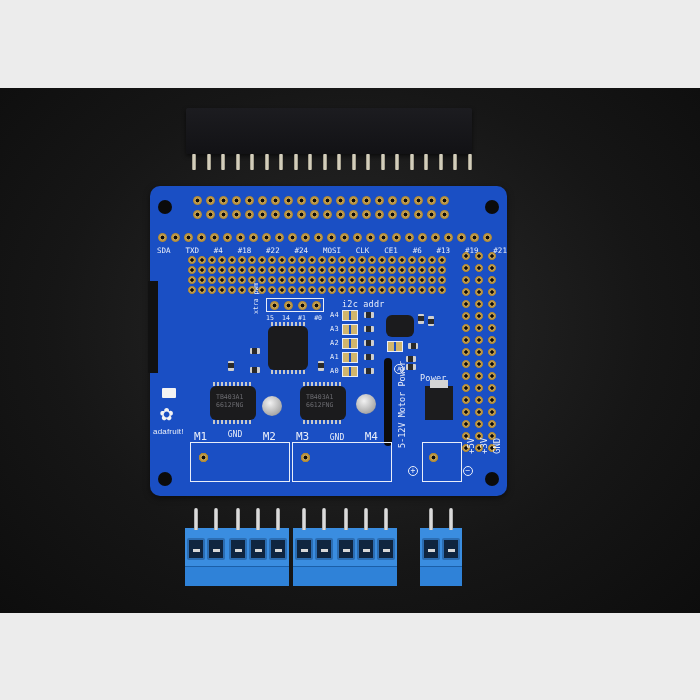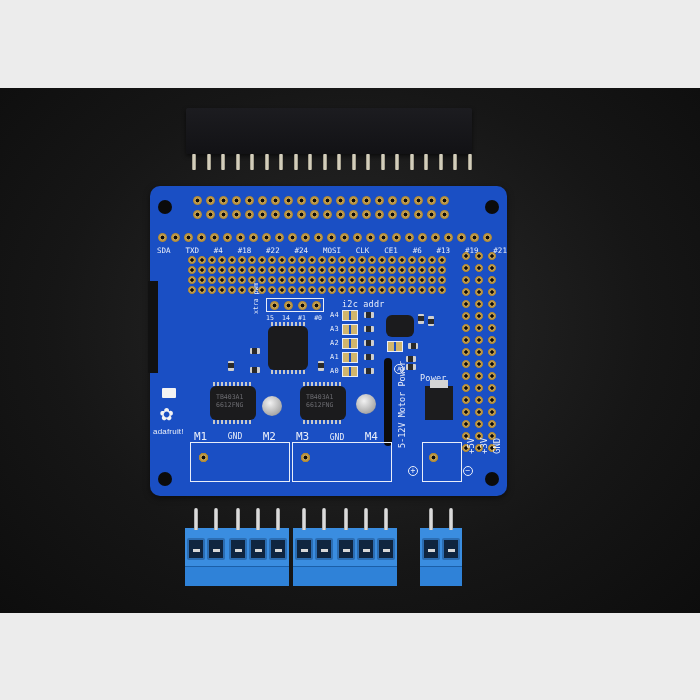--- a/index.html
+++ b/index.html
@@ -394,21 +394,21 @@
     </div>
     <div class="cap" style="left:206px;top:208px"></div>
 
     <div style="position:absolute;left:234px;top:172px;width:8px;height:88px;background:#0c0c0c;border-radius:4px"></div>
     <div class="vtext" style="left:247px;top:262px">5-12V Motor Power</div>
 
     <div class="logo-hat" style="left:12px;top:202px"></div>
     <div class="logo-star" style="left:10px;top:214px">✿</div>
     <div class="silk" style="left:3px;top:242px;font-family:Liberation Sans, sans-serif;font-size:8px">adafruit!</div>
 
-    <div class="silk-row" style="left:44px;top:244px;width:82px;font-size:11px;align-items:center" id="motorLeft">
+    <div class="silk-row" style="left:44px;top:244px;width:82px;font-size:11px;align-items:flex-start" id="motorLeft">
         <span>M1</span>
         <span style="font-size: 8px;">GND</span>
         <span>M2</span>
       </div>
     <div class="silk-row" style="left:146px;top:244px;width:82px;font-size:11px;align-items:baseline" id="motorRight">
         <span>M3</span>
         <span style="font-size: 8px;">GND</span>
         <span>M4</span>
       </div>
 

